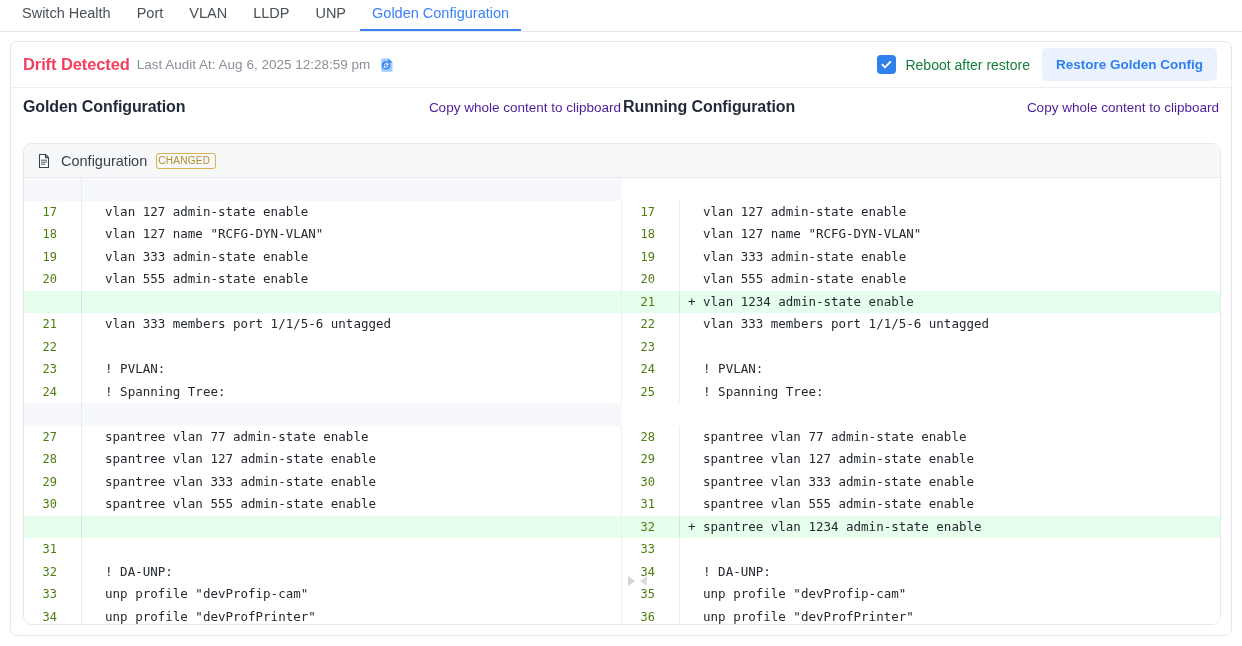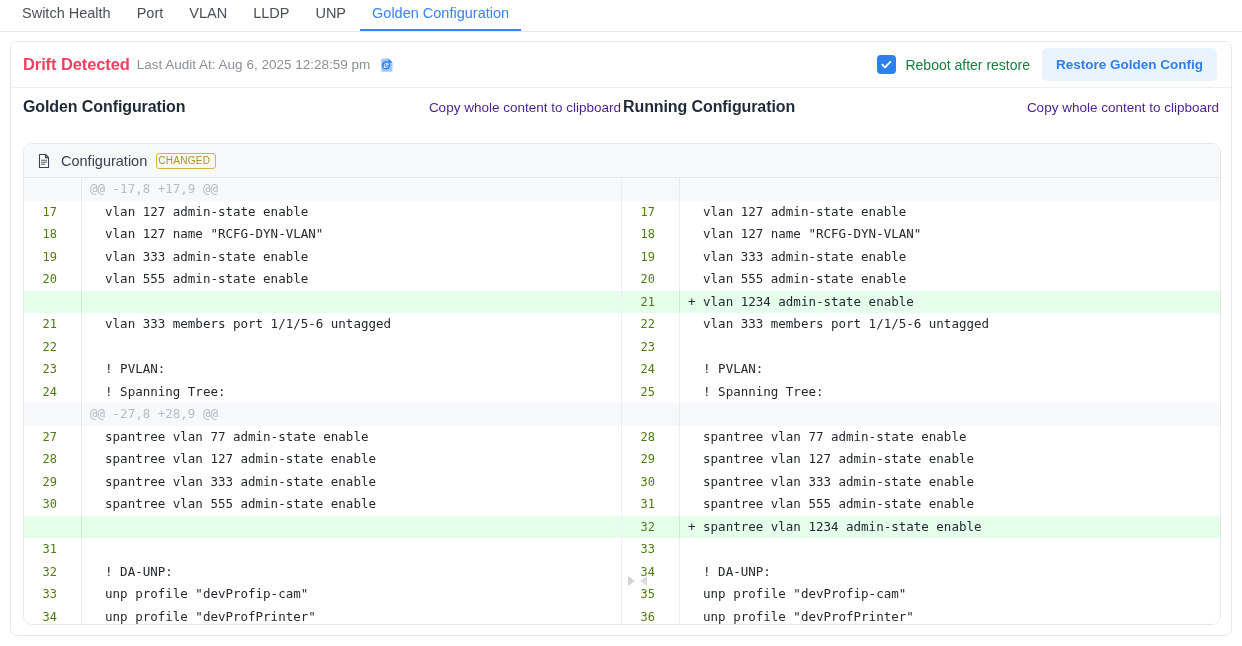--- a/index.html
+++ b/index.html
@@ -221,25 +221,20 @@
             <path d="M9.5 1.6v3h3" fill="none" stroke="#3a4250" stroke-width="1.1" stroke-linejoin="round"></path>
             <path d="M5.4 7.2h5.2M5.4 9.2h5.2M5.4 11.2h3.4" stroke="#3a4250" stroke-width="0.9" stroke-linecap="round"></path>
           </svg>
         </span>
         <span class="file-name">Configuration</span>
         <span class="badge">CHANGED</span>
       </div>
 
       <div class="diff-body" id="diffbody">
           <div class="drow hunk">
-            <div class="side left">
-              <div class="edge"></div>
-              <div class="lno"></div>
-              <div class="code">@@ -17,8 +17,9 @@</div>
-            </div>
             <div class="side right">
               <div class="edge"></div>
               <div class="lno"></div>
               <div class="code"></div>
             </div>
           </div>
           <div class="drow normal">
             <div class="side left">
               <div class="edge"></div>
               <div class="lno">17</div>
@@ -341,25 +336,20 @@
               <div class="lno">24</div>
               <div class="code">  ! Spanning Tree:</div>
             </div>
             <div class="side right">
               <div class="edge"></div>
               <div class="lno">25</div>
               <div class="code">  ! Spanning Tree:</div>
             </div>
           </div>
           <div class="drow hunk">
-            <div class="side left">
-              <div class="edge"></div>
-              <div class="lno"></div>
-              <div class="code">@@ -27,8 +28,9 @@</div>
-            </div>
             <div class="side right">
               <div class="edge"></div>
               <div class="lno"></div>
               <div class="code"></div>
             </div>
           </div>
           <div class="drow normal">
             <div class="side left">
               <div class="edge"></div>
               <div class="lno">27</div>

